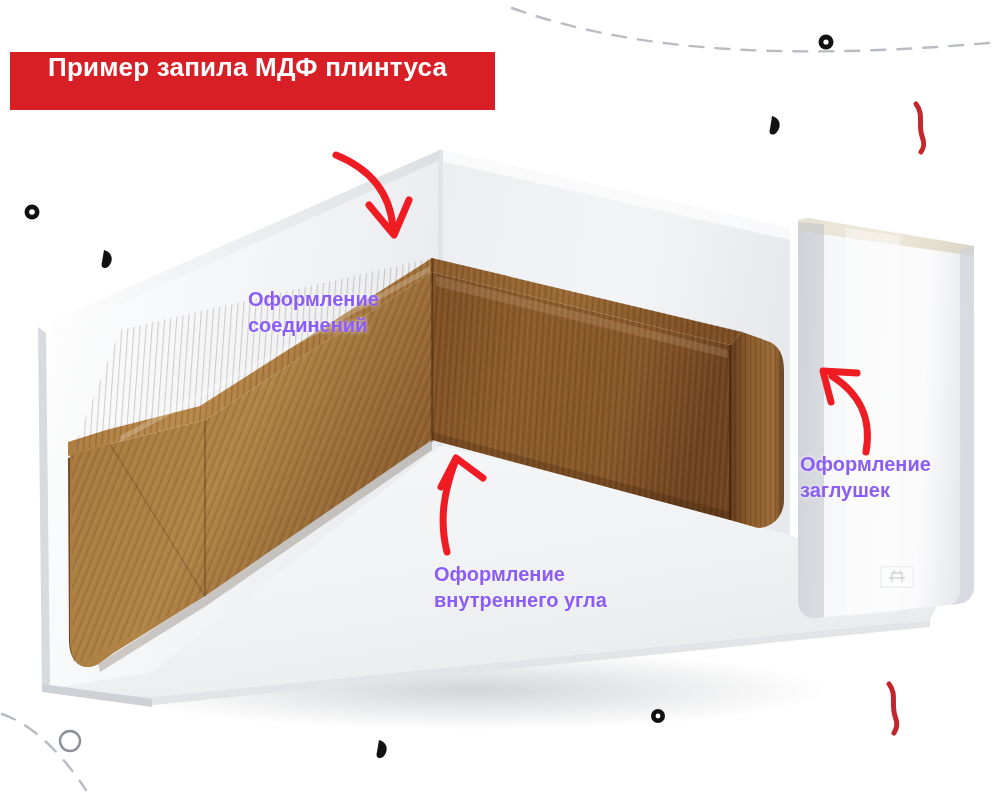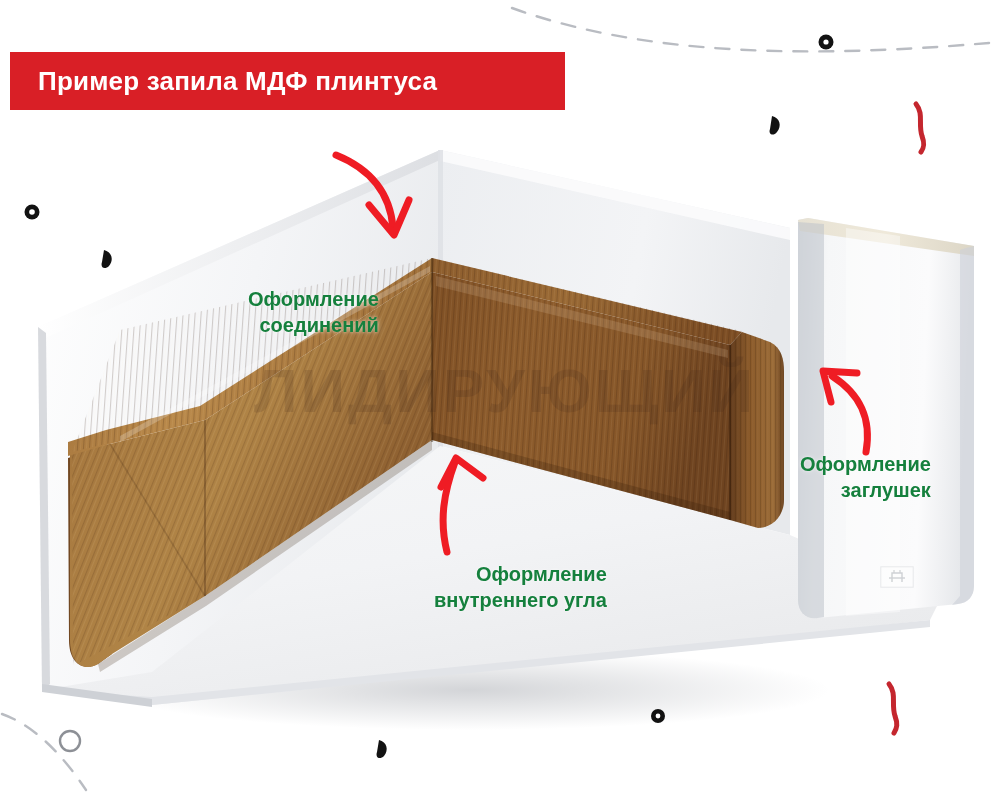--- a/index.html
+++ b/index.html
@@ -14,46 +14,45 @@
     background: #ffffff;
     overflow: hidden;
     font-family: "Liberation Sans", sans-serif;
   }
 
   
   #title-banner {
     position: absolute;
     left: 10px;
     top: 52px;
-    width: 555px;
+    width: 485px;
     height: 58px;
     background: #d91f26;
     display: flex;
-    align-items: center;
+    align-items: flex-start;
     box-sizing: border-box;
-    padding-left: 28px;
+    padding-left: 38px;
   }
   #title-banner .banner-text {
     color: #ffffff;
     font-size: 26px;
     font-weight: bold;
     letter-spacing: 0.2px;
     white-space: nowrap;
   }
 
   
   .callout {
     position: absolute;
-    color: #15803d;
+    color: #8b5cf6;
     font-size: 20px;
     font-weight: bold;
     line-height: 1.28;
     white-space: pre-line;
     text-shadow: 0 0 3px rgba(255,255,255,.55), 0 0 6px rgba(255,255,255,.4);
-    text-align: right;
   }
   #label-joints    { left: 248px; top: 287px; }
   #label-inner     { left: 434px; top: 562px; }
   #label-endcaps   { left: 800px; top: 452px; }
 
   
   #art {
     position: absolute;
     left: 0; top: 0;
     width: 1000px;
@@ -333,21 +332,20 @@
       <path d="M 772,116 C 780,118 782,126 777,132 C 773,137 768,134 770,129" fill="#121212"></path>
       <path d="M 104,250 C 112,252 114,260 109,266 C 105,270 100,268 102,262" fill="#121212"></path>
       <path d="M 379,740 C 387,742 389,750 384,756 C 380,760 375,758 377,752" fill="#121212"></path>
 
       <path d="M 916,104 C 924,114 918,124 922,136 C 925,144 924,148 921,152" fill="none" stroke="#c4262e" stroke-width="5" stroke-linecap="round"></path>
       <path d="M 889,684 C 897,694 891,704 895,716 C 898,724 897,728 894,733" fill="none" stroke="#c4262e" stroke-width="5" stroke-linecap="round"></path>
     </g>
   </svg>
 
   <div id="watermark">
-    <div class="wm-line">ЛИДИРУЮЩИЙ</div>
   </div>
 
   <div id="title-banner">
     <span class="banner-text">Пример запила МДФ плинтуса</span>
   </div>
 
   <div class="callout" id="label-joints">Оформление
 соединений</div>
 
   <div class="callout" id="label-inner">Оформление

